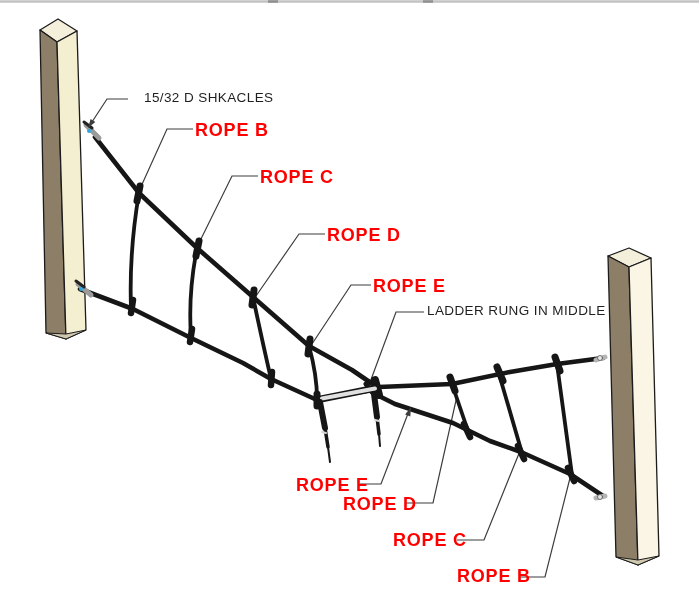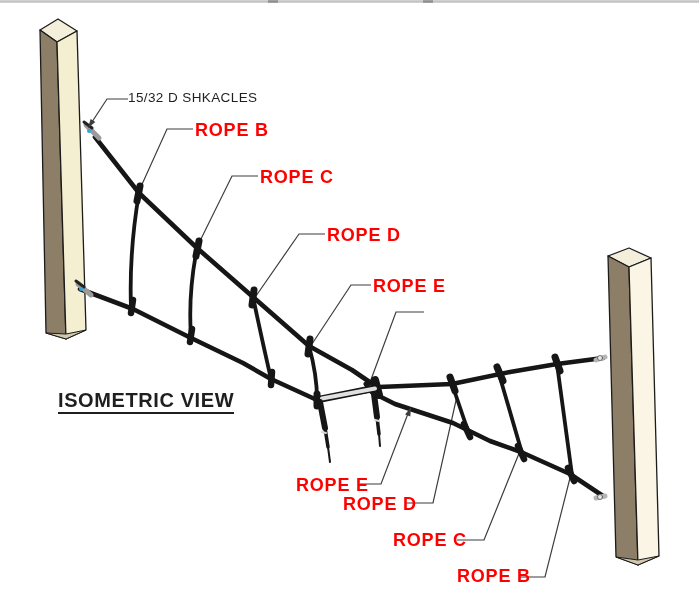--- a/index.html
+++ b/index.html
@@ -30,21 +30,21 @@
   }
   .lbl.view-title{
     color:var(--text-black,#1f1f1f);
     font-weight:bold;
     font-size:20px;
     letter-spacing:0.6px;
     border-bottom:2.5px solid var(--text-black,#1f1f1f);
     padding-bottom:1px;
   }
   
-  #cl-shackles     {left:128px;top:91px;}
+  #cl-shackles     {left:144px;top:91px;}
   #cl-rope-b-upper {left:195px;top:121px;}
   #cl-rope-c-upper {left:260px;top:168px;}
   #cl-rope-d-upper {left:327px;top:226px;}
   #cl-rope-e-upper {left:373px;top:277px;}
   #cl-ladder-rung  {left:427px;top:304px;}
   #cl-view-title   {left:58px; top:390px;}
   #cl-rope-e-lower {left:296px;top:476px;}
   #cl-rope-d-lower {left:343px;top:495px;}
   #cl-rope-c-lower {left:393px;top:531px;}
   #cl-rope-b-lower {left:457px;top:567px;}
@@ -173,20 +173,20 @@
     </g>
   </svg>
 
   <div class="lbl blk" id="cl-shackles">15/32 D SHKACLES</div>
 
   <div class="lbl red" id="cl-rope-b-upper">ROPE B</div>
   <div class="lbl red" id="cl-rope-c-upper">ROPE C</div>
   <div class="lbl red" id="cl-rope-d-upper">ROPE D</div>
   <div class="lbl red" id="cl-rope-e-upper">ROPE E</div>
 
+  <div class="lbl blk" id="cl-ladder-rung">LADDER RUNG IN MIDDLE</div>
 
-  <div class="lbl view-title" id="cl-view-title">ISOMETRIC VIEW</div>
 
   <div class="lbl red" id="cl-rope-e-lower">ROPE E</div>
   <div class="lbl red" id="cl-rope-d-lower">ROPE D</div>
   <div class="lbl red" id="cl-rope-c-lower">ROPE C</div>
   <div class="lbl red" id="cl-rope-b-lower">ROPE B</div>
 </div>
 
 </body></html>

